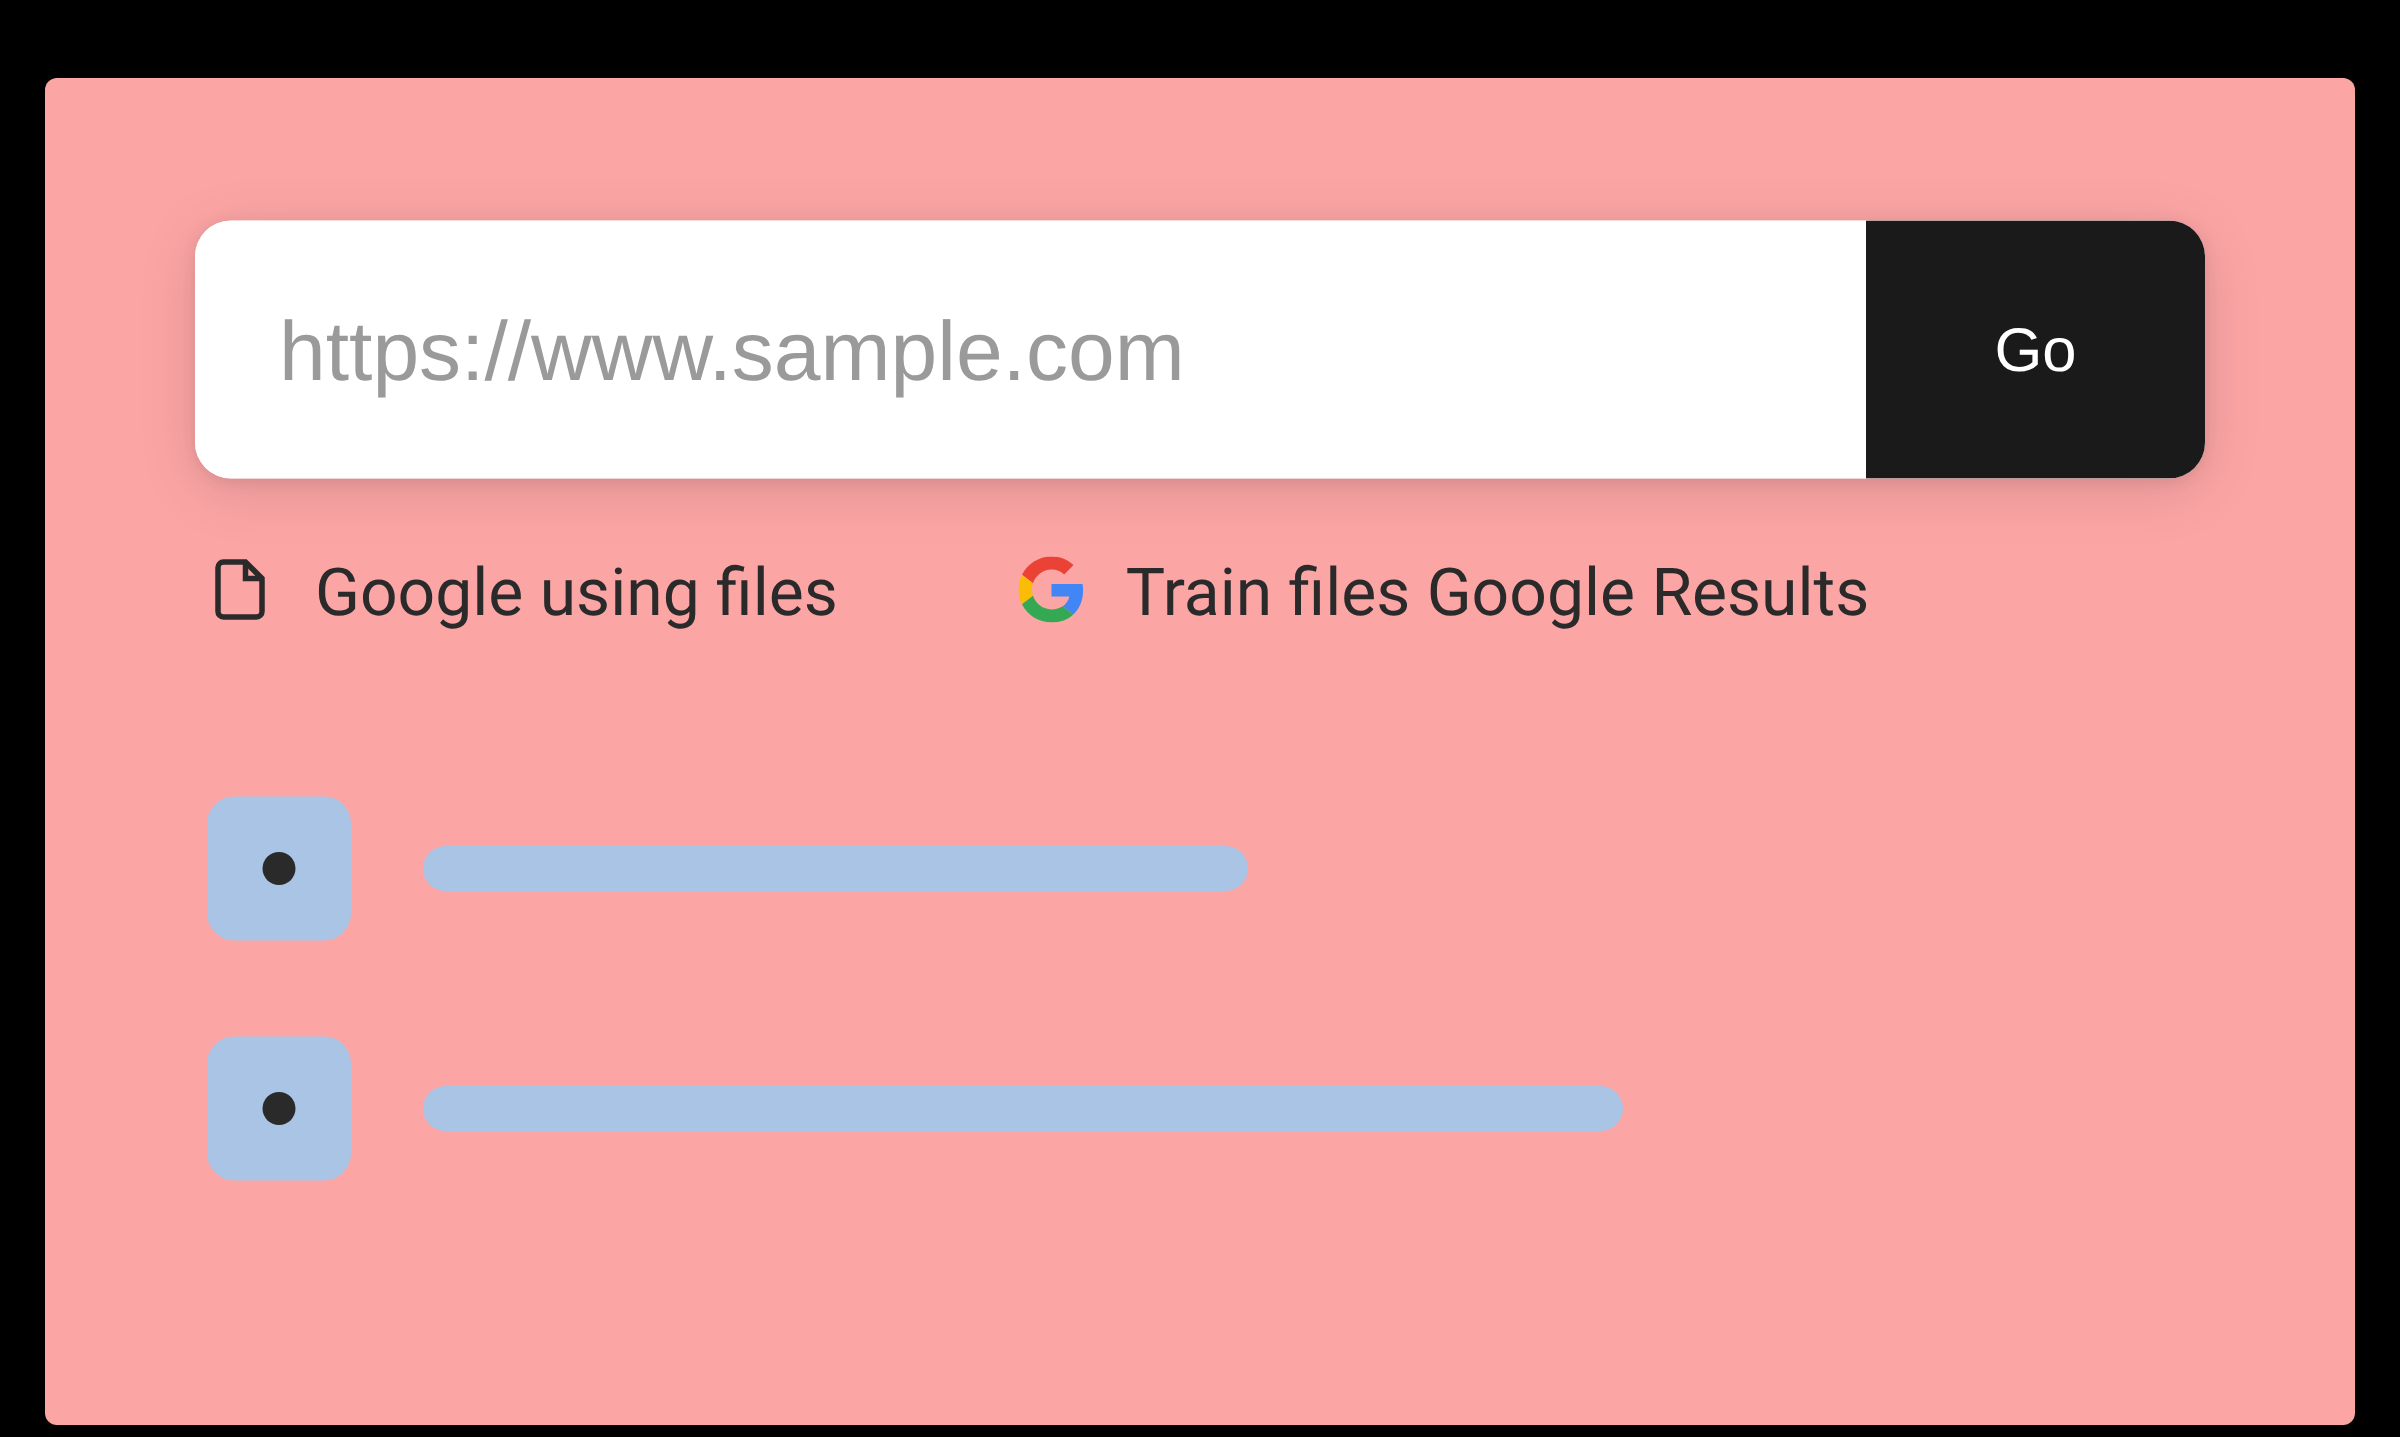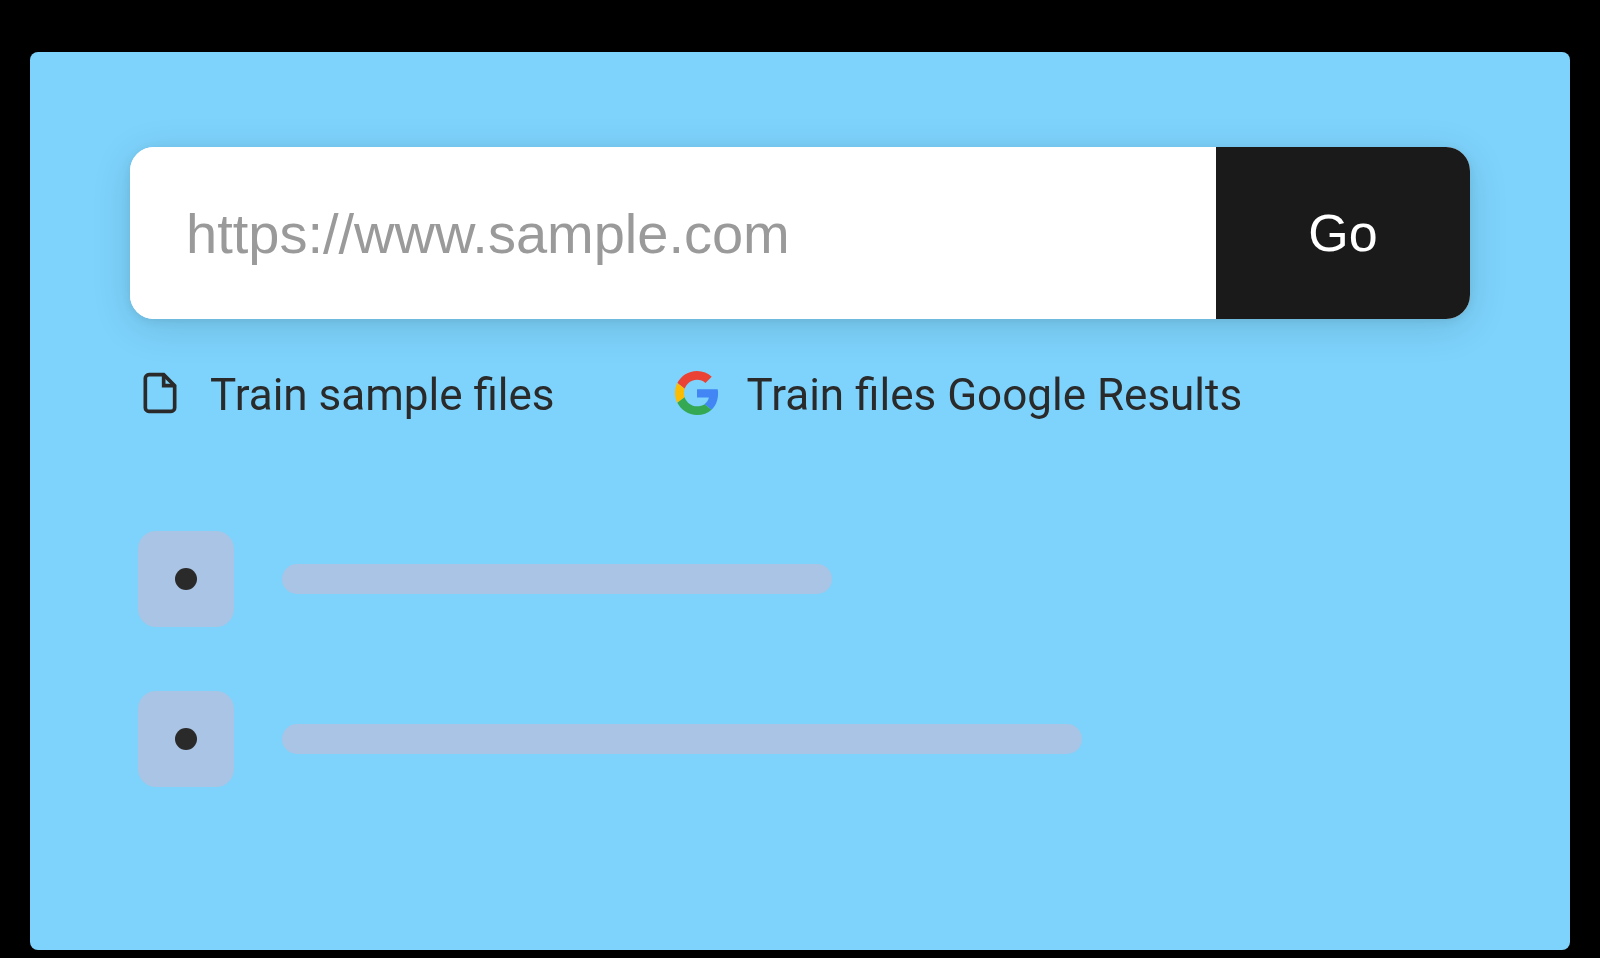--- a/index.html
+++ b/index.html
@@ -10,21 +10,21 @@
     body {
       font-family: -apple-system, BlinkMacSystemFont, 'Segoe UI', Roboto, Helvetica, Arial, sans-serif;
       background: #000;
       width: 1600px;
       height: 958px;
       display: flex;
       align-items: center;
       justify-content: center;
     }
     .card {
-      background: #7dd3fc;
+      background: #fca5a5;
       width: 1540px;
       height: 898px;
       border-radius: 8px;
       padding: 95px 100px 60px 100px;
       position: relative;
       margin-top: 44px;
     }
     .url-bar {
       display: flex;
       width: 100%;
@@ -41,25 +41,25 @@
       padding: 0 56px;
       font-size: 56px;
       color: #1a1a1a;
       background: #fff;
     }
     .url-input::placeholder {
       color: #9a9a9a;
       font-weight: 400;
     }
     .go-button {
-      width: 254px;
+      width: 226px;
       background: #1a1a1a;
       color: #fff;
       border: none;
-      font-size: 52px;
+      font-size: 41px;
       font-weight: 500;
       cursor: pointer;
       display: flex;
       align-items: center;
       justify-content: center;
     }
     .options-row {
       display: flex;
       gap: 120px;
       margin-top: 50px;
@@ -138,21 +138,21 @@
   </div>
 
   <div class="options-row">
     <div class="option">
       <span class="file-icon">
         <svg viewBox="0 0 24 24">
           <path d="M14 2H6a2 2 0 0 0-2 2v16a2 2 0 0 0 2 2h12a2 2 0 0 0 2-2V8z"></path>
           <polyline points="14 2 14 8 20 8"></polyline>
         </svg>
       </span>
-      <span class="option-label">Train sample files</span>
+      <span class="option-label">Google using files</span>
     </div>
 
     <div class="option">
       <span class="google-icon">
         <svg viewBox="0 0 48 48">
           <path fill="#EA4335" d="M24 9.5c3.54 0 6.71 1.22 9.21 3.6l6.85-6.85C35.9 2.38 30.47 0 24 0 14.62 0 6.51 5.38 2.56 13.22l7.98 6.19C12.43 13.72 17.74 9.5 24 9.5z"></path>
           <path fill="#4285F4" d="M46.98 24.55c0-1.57-.15-3.09-.38-4.55H24v9.02h12.94c-.58 2.96-2.26 5.48-4.78 7.18l7.73 6c4.51-4.18 7.09-10.36 7.09-17.65z"></path>
           <path fill="#FBBC05" d="M10.53 28.59c-.48-1.45-.76-2.99-.76-4.59s.27-3.14.76-4.59l-7.98-6.19C.92 16.46 0 20.12 0 24c0 3.88.92 7.54 2.56 10.78l7.97-6.19z"></path>
           <path fill="#34A853" d="M24 48c6.48 0 11.93-2.13 15.89-5.81l-7.73-6c-2.15 1.45-4.92 2.3-8.16 2.3-6.26 0-11.57-4.22-13.47-9.91l-7.98 6.19C6.51 42.62 14.62 48 24 48z"></path>
         </svg>

